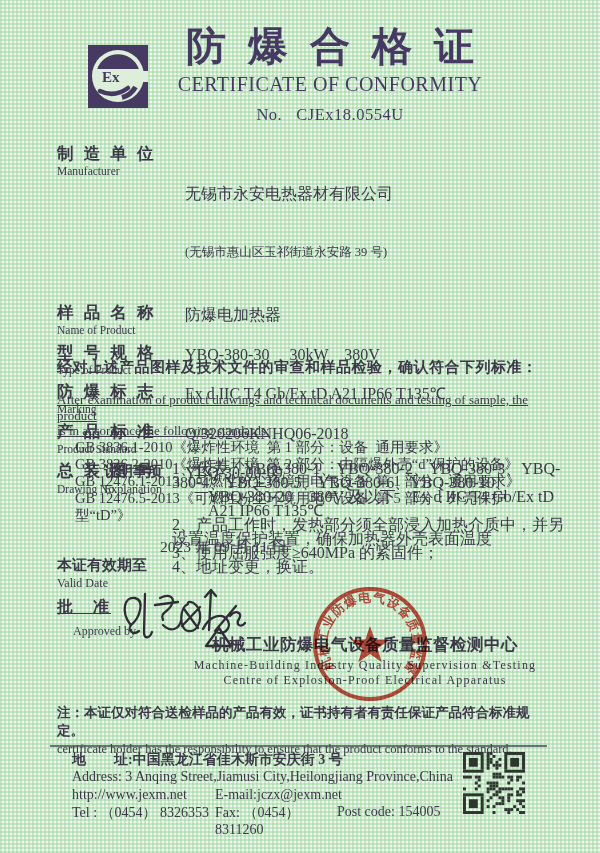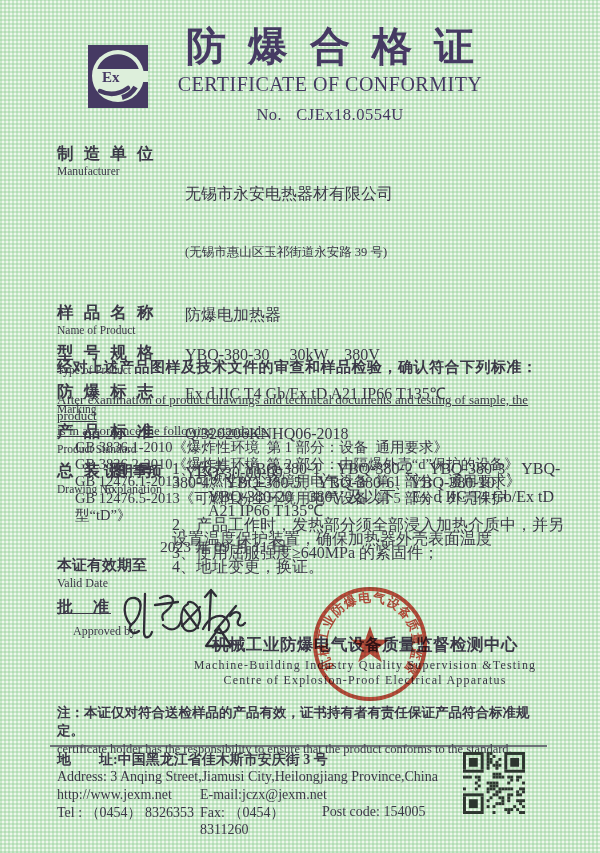--- a/index.html
+++ b/index.html
@@ -54,21 +54,21 @@
   .institute{left:185px; top:634px; width:360px; text-align:center;}
   .inst-cn{font-size:16.5px; font-weight:700; letter-spacing:.5px;}
   .inst-en{font-size:12px; letter-spacing:1.2px; line-height:14.5px; margin-top:2px;}
   .inst-date{font-size:15px; margin-top:7px; letter-spacing:1px;}
   .seal{left:310px; top:584px; width:120px; height:120px; mix-blend-mode:multiply; opacity:.88;}
   
   .notes{left:57px; top:704px; width:496px;}
   .n-cn{font-size:13.5px; font-weight:700;}
   .n-en{font-size:12.5px; line-height:15px; margin-top:2px;}
   .divider{left:50px; top:745px; width:497px; height:2px; background:#4a4658; opacity:.75;}
-  .footer{left:57px; top:751px; width:470px;}
+  .footer{left:57px; top:751px; width:470px;padding-left:15px;}
   .f-row{font-size:14px; height:17.5px; display:flex;}
   .f-row.cnrow{font-size:14px; font-weight:600; height:18px;}
   .col-a{width:143px; flex:none;}
   .col-b{width:122px; flex:none;}
   .qr{left:462px; top:752px; width:64px; height:62px;}
 </style>
 </head>
 <body>
 
 <div class="page">

